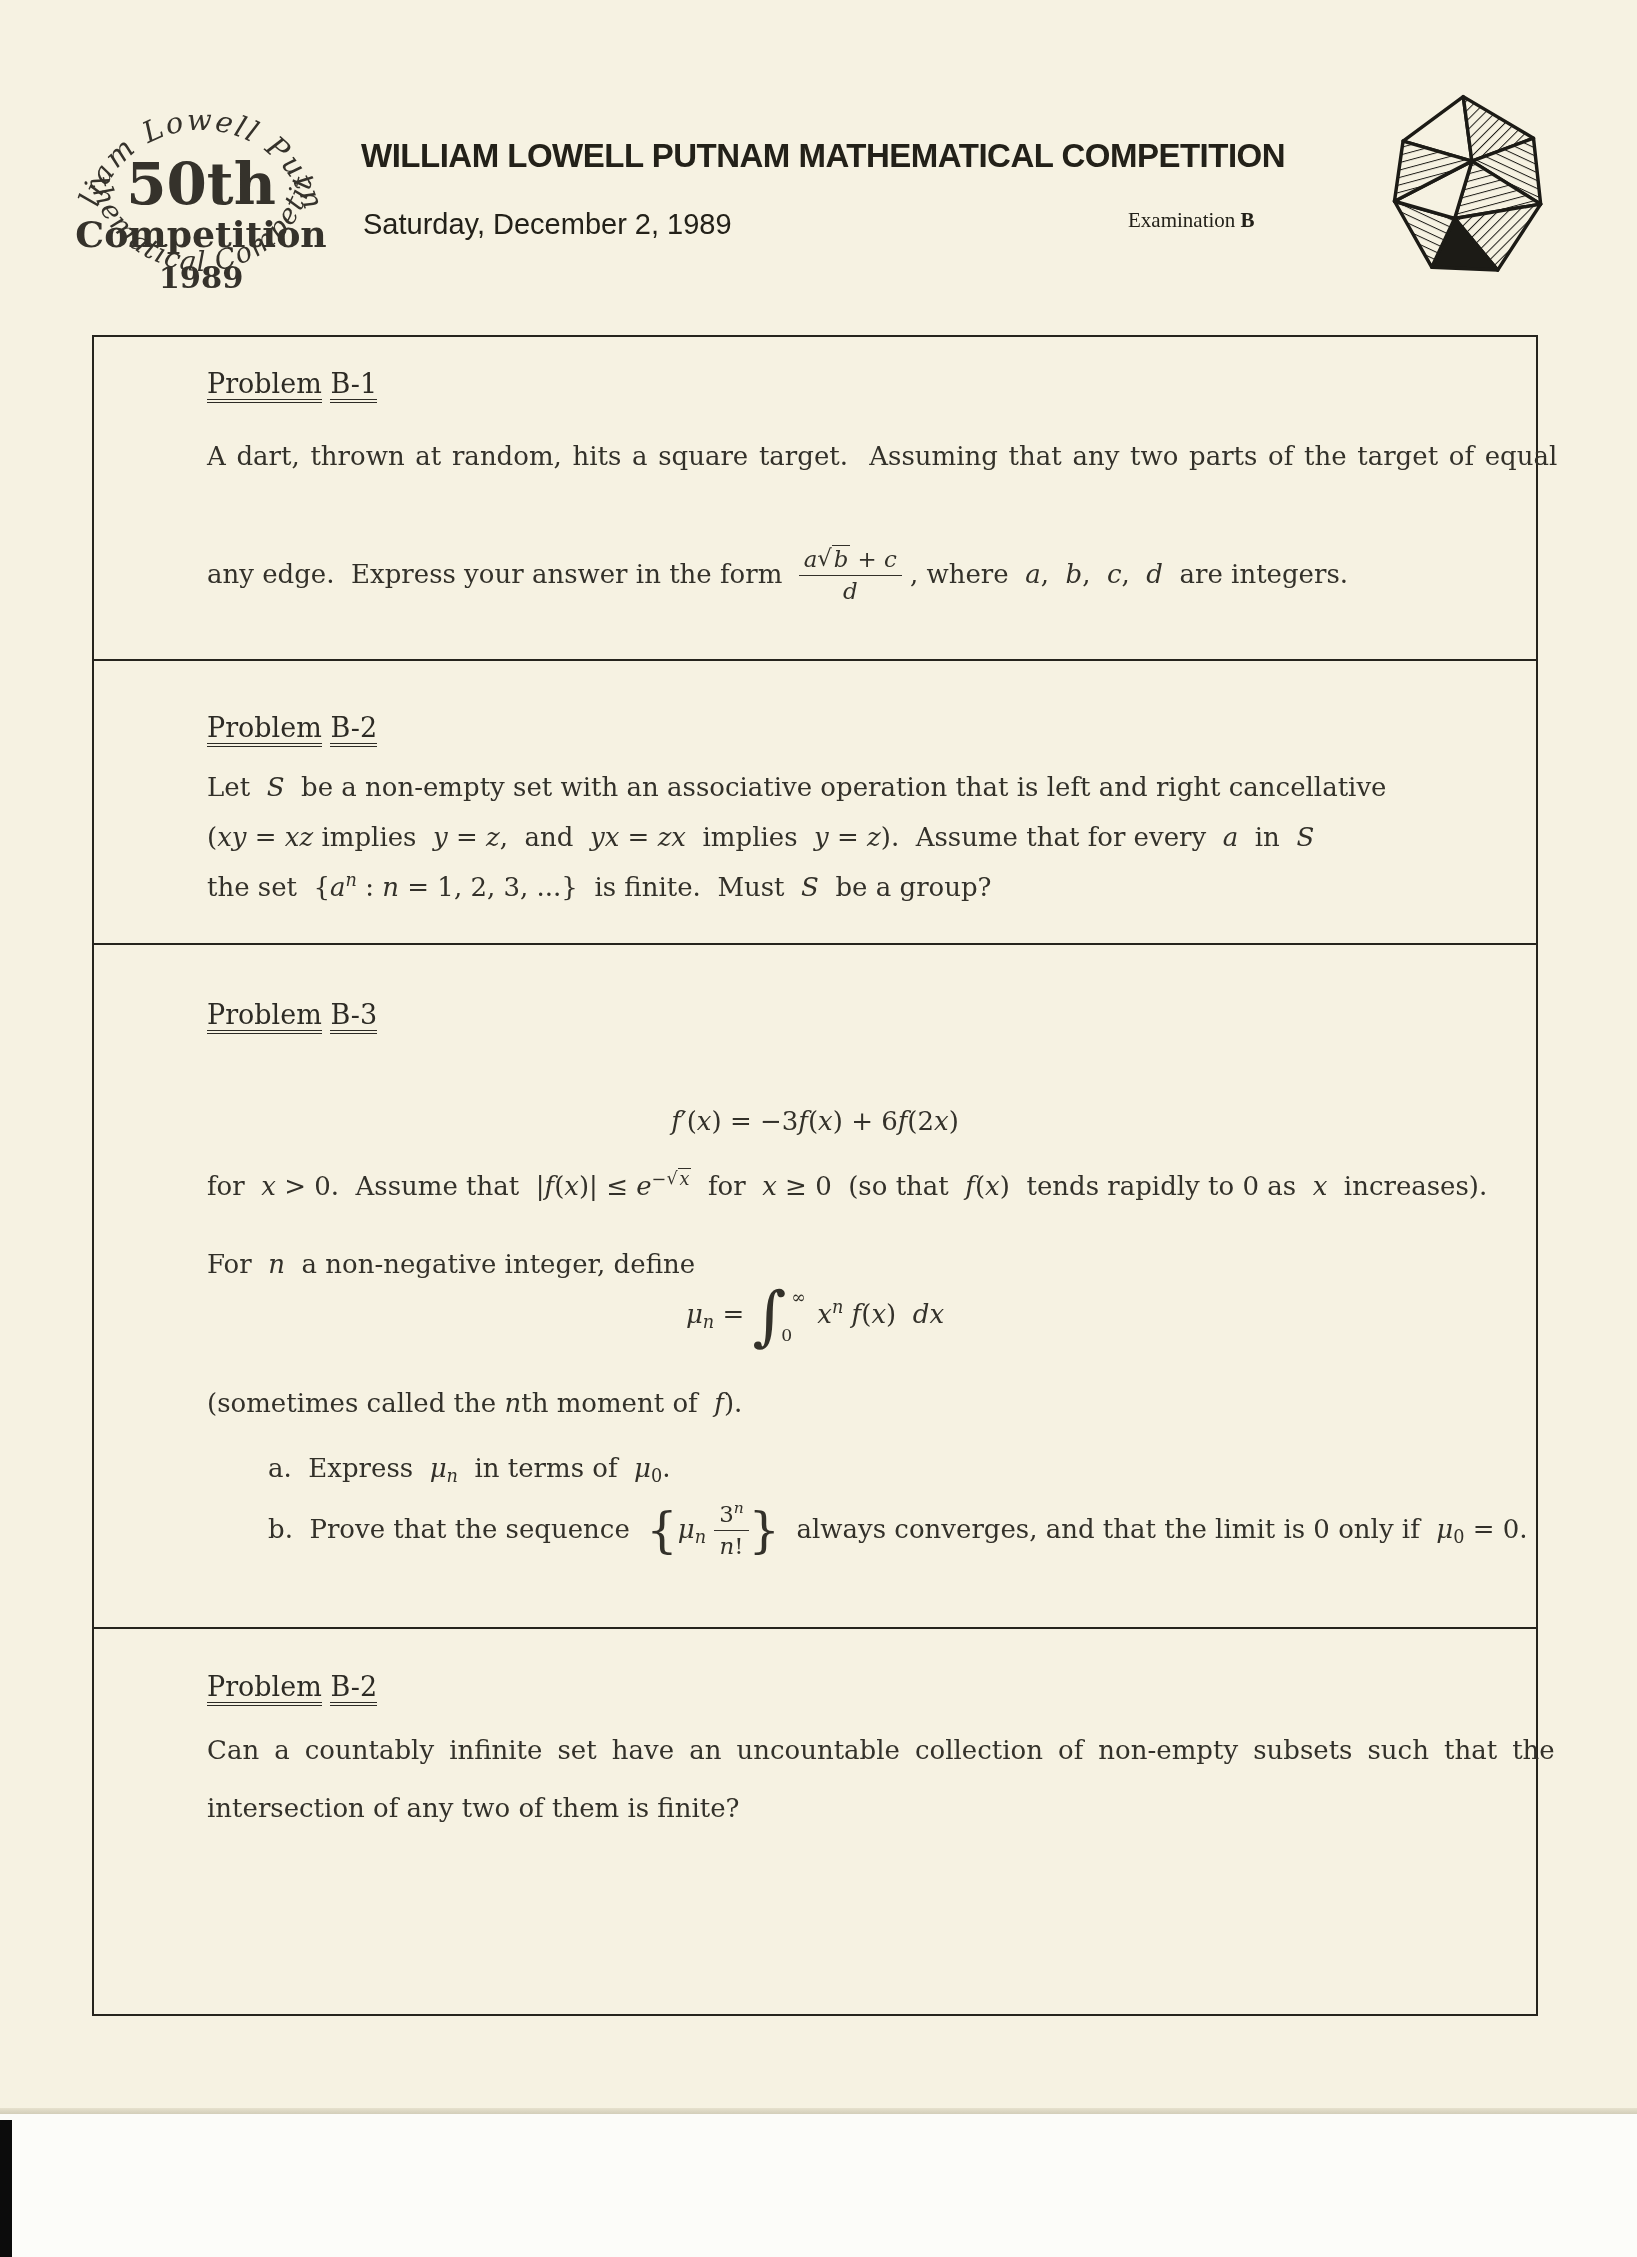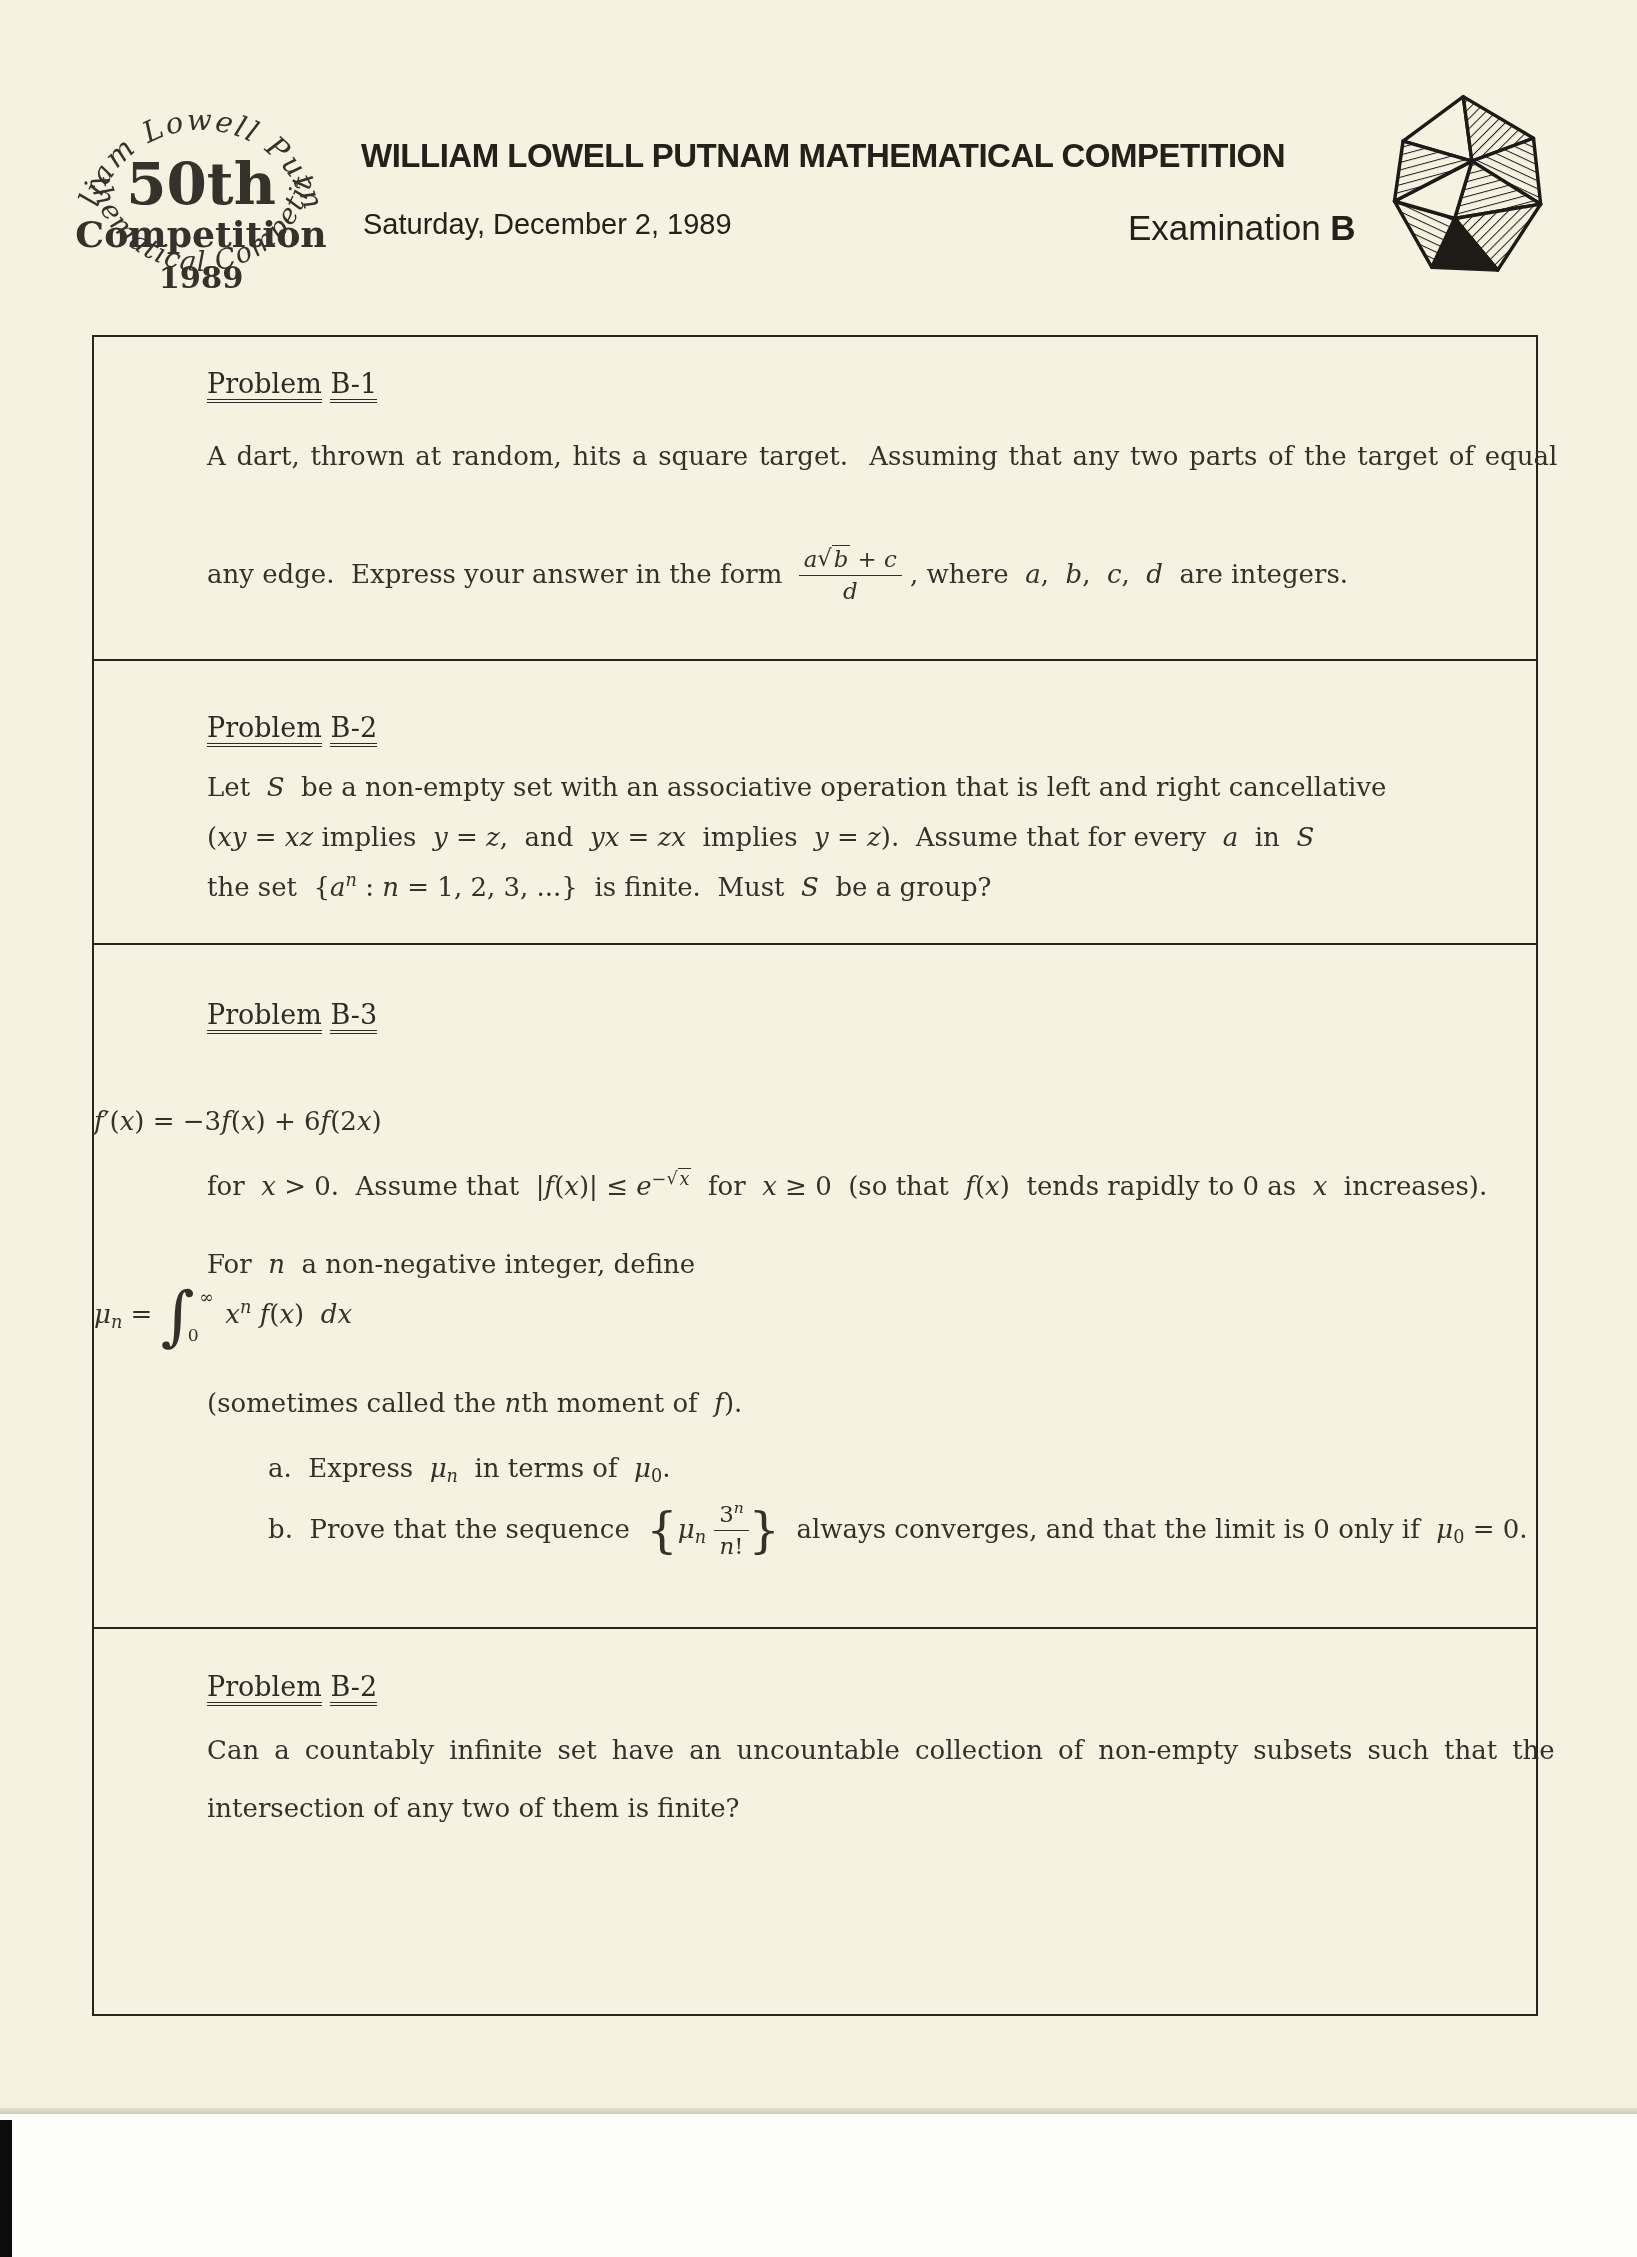--- a/index.html
+++ b/index.html
@@ -14,39 +14,39 @@
     position:absolute;left:361px;top:137px;width:985px;
     font-family:"Liberation Sans", sans-serif;font-weight:bold;
     font-size:33px;letter-spacing:-0.5px;color:#232119;white-space:nowrap;
   }
   .exam-date{
     position:absolute;left:363px;top:208px;
     font-family:"Liberation Sans", sans-serif;font-size:29px;color:#232119;
   }
   .exam-id{
     position:absolute;left:1128px;top:208px;
-    font-family:Liberation Sans, sans-serif;font-size:35px;color:#232119;
+    font-family:Liberation Serif, serif;font-size:21px;color:#232119;
   }
   .exam-id .letter{font-weight:bold;}
   .poly{position:absolute;left:1383px;top:85px;width:172px;height:201px;}
   
   .box{
     position:absolute;left:92px;top:335px;width:1442px;height:1677px;
     border:2.9px solid #26241d;background:transparent;
   }
   .divider{position:absolute;left:0;width:100%;height:0;border-top:2.9px solid #26241d;}
   .p-head{
     position:absolute;font-size:27px;color:#2d2b25;white-space:pre;
   }
   .p-head span{border-bottom:4.8px double #2d2b25;padding-bottom:0;}
   .line{
     position:absolute;font-size:26px;line-height:42px;color:#33312a;
     white-space:pre;
   }
-  .center-eq{left:0;width:100%;}
+  .center-eq{left:0;width:100%;text-align:center;}
   .ws2{word-spacing:2.4px;}
   .ws7{word-spacing:6.8px;text-align:right;}
   
   .it{font-style:italic;}
   .msup{position:relative;top:-0.55em;font-size:68%;white-space:pre;}
   .msub{position:relative;top:0.28em;font-size:68%;white-space:pre;}
   .frac{display:inline-block;vertical-align:middle;text-align:center;font-size:88%;line-height:1.2;}
   .fnum{display:block;padding:0 4.8px 1.9px;border-bottom:1.9px solid currentColor;}
   .fden{display:block;padding-top:1.9px;}
   .sqrt{white-space:nowrap;}

